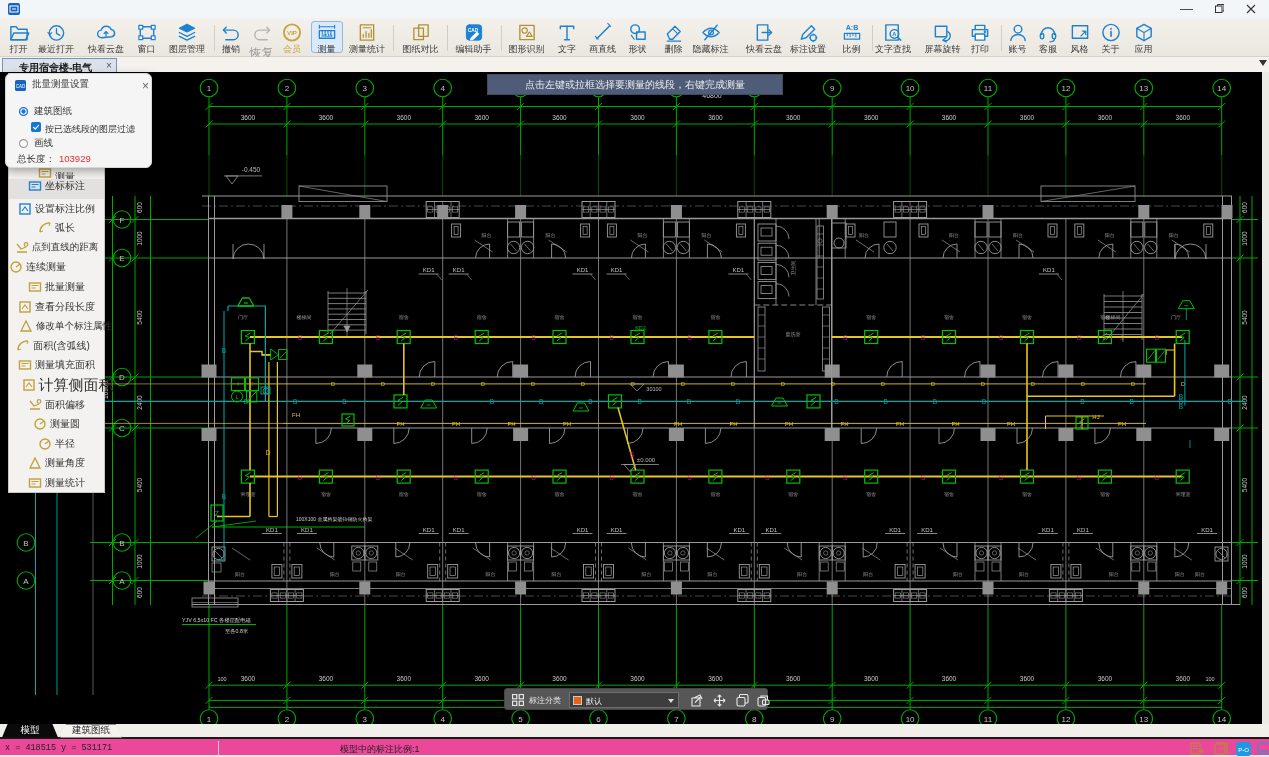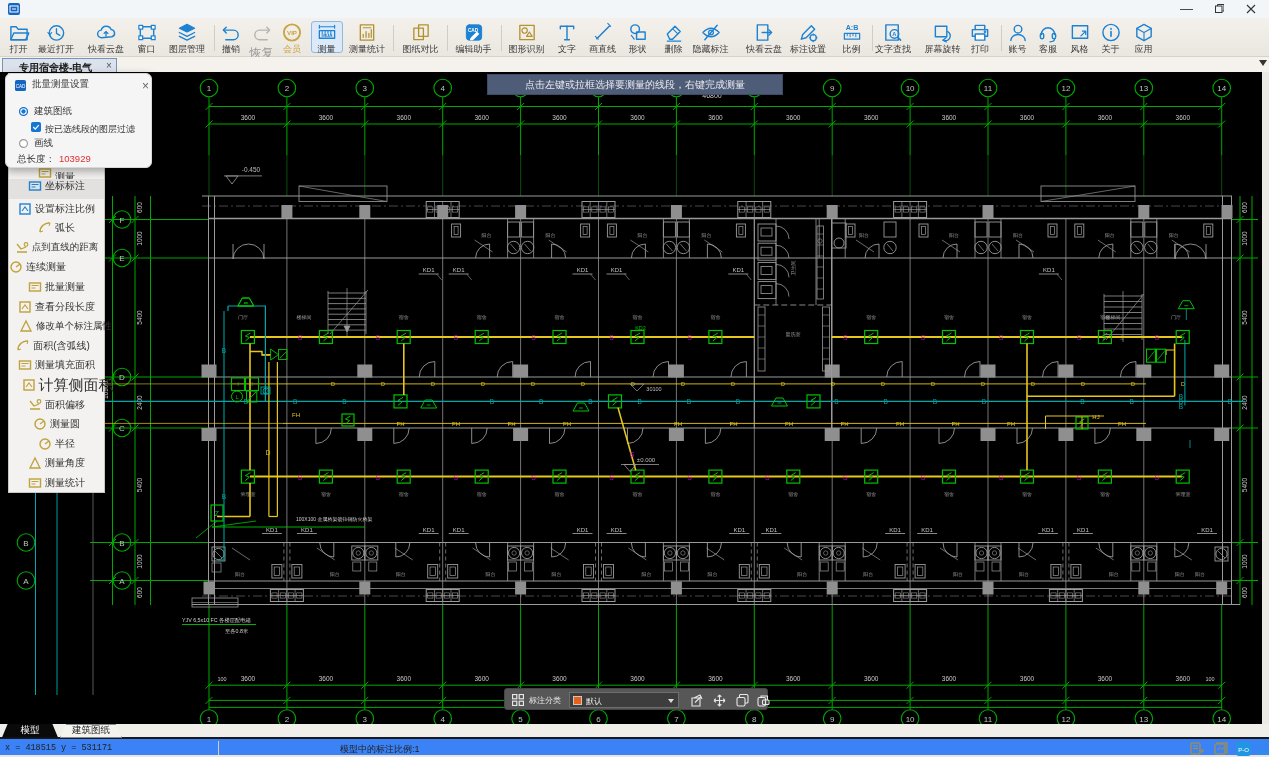--- a/index.html
+++ b/index.html
@@ -1429,21 +1429,21 @@
       <rect x="5.5" y="6" width="6.5" height="4.5" rx="1"></rect>
       <path d="M4,3.5 v-1.5 h6.5 v4"></path>
     </svg>
 </div>
 
 <div style="position:absolute;left:0;top:724px;width:1269px;height:15px;background:#f1efe9;border-bottom:2px solid #1a1a1a">
  <div style="position:absolute;left:2px;top:0;width:56px;height:13.5px;background:#0a0a0a;clip-path:polygon(10% 0,90% 0,100% 100%,0 100%);display:flex;align-items:center;justify-content:center;font-size:9.5px;color:#fff">模型</div>
  <div style="position:absolute;left:60px;top:0;width:62px;height:13.5px;background:#f5f3ee;clip-path:polygon(10% 0,90% 0,100% 100%,0 100%);border:1px solid #888;display:flex;align-items:center;justify-content:center;font-size:9.5px;color:#222">建筑图纸</div>
 </div>
 
-<div style="position:absolute;left:0;top:739px;width:1269px;height:16px;background:#3b82f6">
+<div style="position:absolute;left:0;top:739px;width:1269px;height:16px;background:#ec4899">
  <span style="position:absolute;left:5px;top:4px;font-size:8.5px;color:#222;font-family:'Liberation Mono',monospace">x = 418515 y = 531171</span>
  <div style="position:absolute;left:218px;top:2px;width:1px;height:14px;background:#d0cdc4"></div>
  <span style="position:absolute;left:340px;top:4px;font-size:9px;color:#222">模型中的标注比例:1</span>
  <svg width="14" height="13" viewBox="0 0 14 13" style="position:absolute;left:1190px;top:3px" fill="none" stroke="#b29130" stroke-width="1.1">
       <rect x="1" y="1" width="9" height="11" rx="1"></rect>
       <path d="M3,4 h5 M3,6.5 h5"></path>
       <path d="M9,9 h4 M11.5,7 l2,2 -2,2" stroke-width="1"></path>
     </svg>
  <svg width="14" height="13" viewBox="0 0 14 13" style="position:absolute;left:1214px;top:3px" fill="none" stroke="#b29130" stroke-width="1.1">
       <rect x="1" y="2" width="10" height="10" rx="1"></rect>

